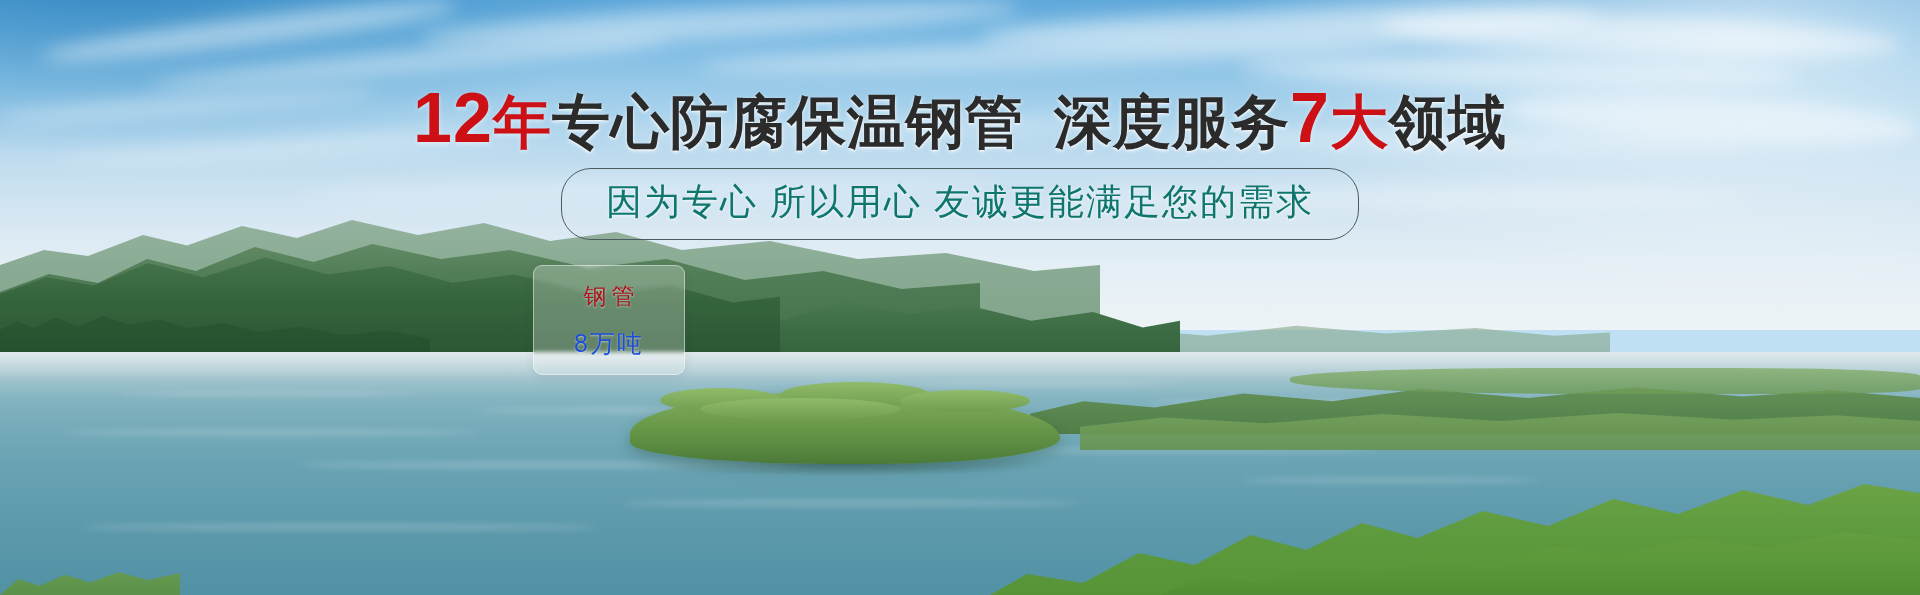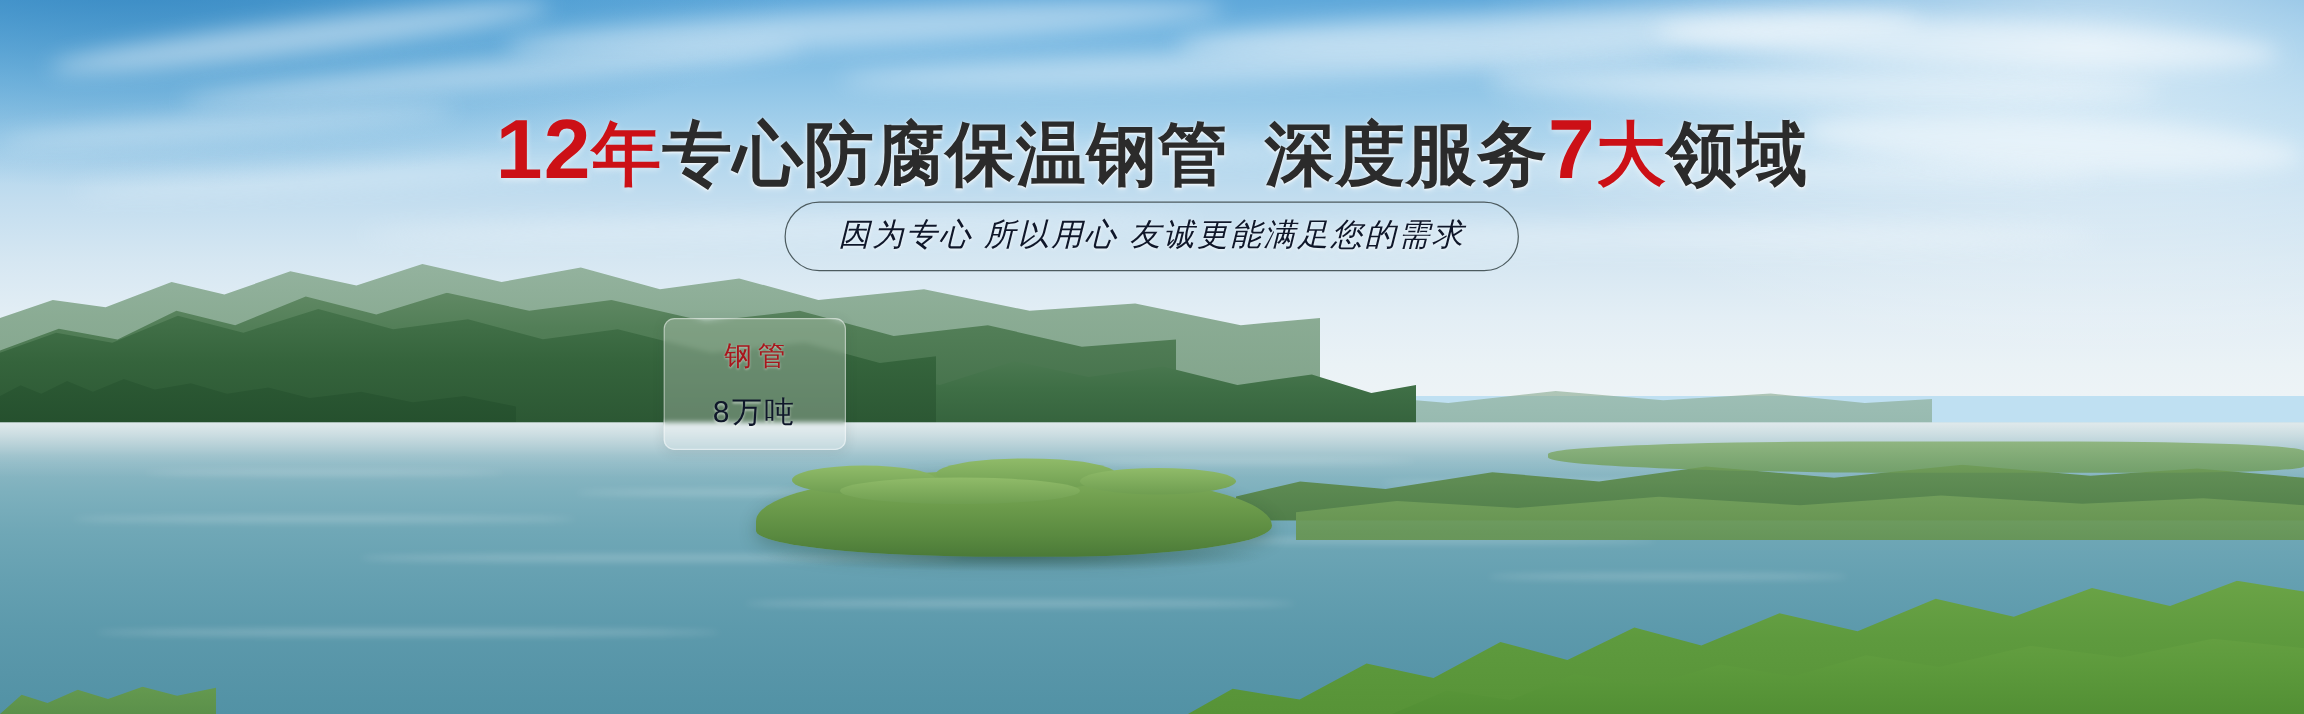--- a/index.html
+++ b/index.html
@@ -230,21 +230,21 @@
     opacity:.9;
   }
 
   
   .headline {
     position:absolute; left:0; top:86px; width:1920px;
     text-align:center;
     font-size:58px;
     font-weight:bold;
     letter-spacing:1px;
-    line-height:76px;
+    line-height:64px;
     white-space:nowrap;
     color:#2b2b2b;
     text-shadow:0 2px 5px rgba(255,255,255,0.55), 0 1px 2px rgba(255,255,255,0.9);
   }
   .hl-red {
     color:#cc1016;
     font-size:70px;
     font-weight:bold;
     text-shadow:0 2px 5px rgba(255,255,255,0.5);
   }
@@ -256,31 +256,30 @@
   }
   .hl-gap { display:inline-block; width:30px; }
 
   
   .pill {
     position:absolute; left:50%; top:168px;
     transform:translateX(-50%);
     padding:9px 44px 12px 44px;
     border:1.6px solid #4c5b5f;
     border-radius:30px;
-    font-size:26px;
+    font-size:36px;
     letter-spacing:2px;
-    color:#0f172a;
+    color:#0f766e;
     white-space:nowrap;
     text-shadow:0 1px 3px rgba(255,255,255,0.8);
-    font-style:italic;
   }
 
   
   .cards {
-    position:absolute; left:553px; top:265px;
+    position:absolute; left:533px; top:265px;
     display:flex;
     gap:19px;
   }
   .card {
     width:152px;
     height:110px;
     border-radius:9px;
     background:rgba(255,255,255,0.26);
     border:1px solid rgba(255,255,255,0.46);
     backdrop-filter:blur(2px);
@@ -293,21 +292,21 @@
   .card-title {
     font-size:23px;
     color:#a8161c;
     letter-spacing:5px;
     text-indent:5px;
     margin-bottom:15px;
     text-shadow:0 1px 2px rgba(255,255,255,0.55);
   }
   .card-value {
     font-size:25px;
-    color:#0f172a;
+    color:#1d4ed8;
     letter-spacing:2px;
     text-shadow:0 1px 2px rgba(255,255,255,0.55);
   }
   .card-value sup { font-size:14px; vertical-align:super; }
 </style>
 </head>
 <body>
 
 <div id="banner">
 

